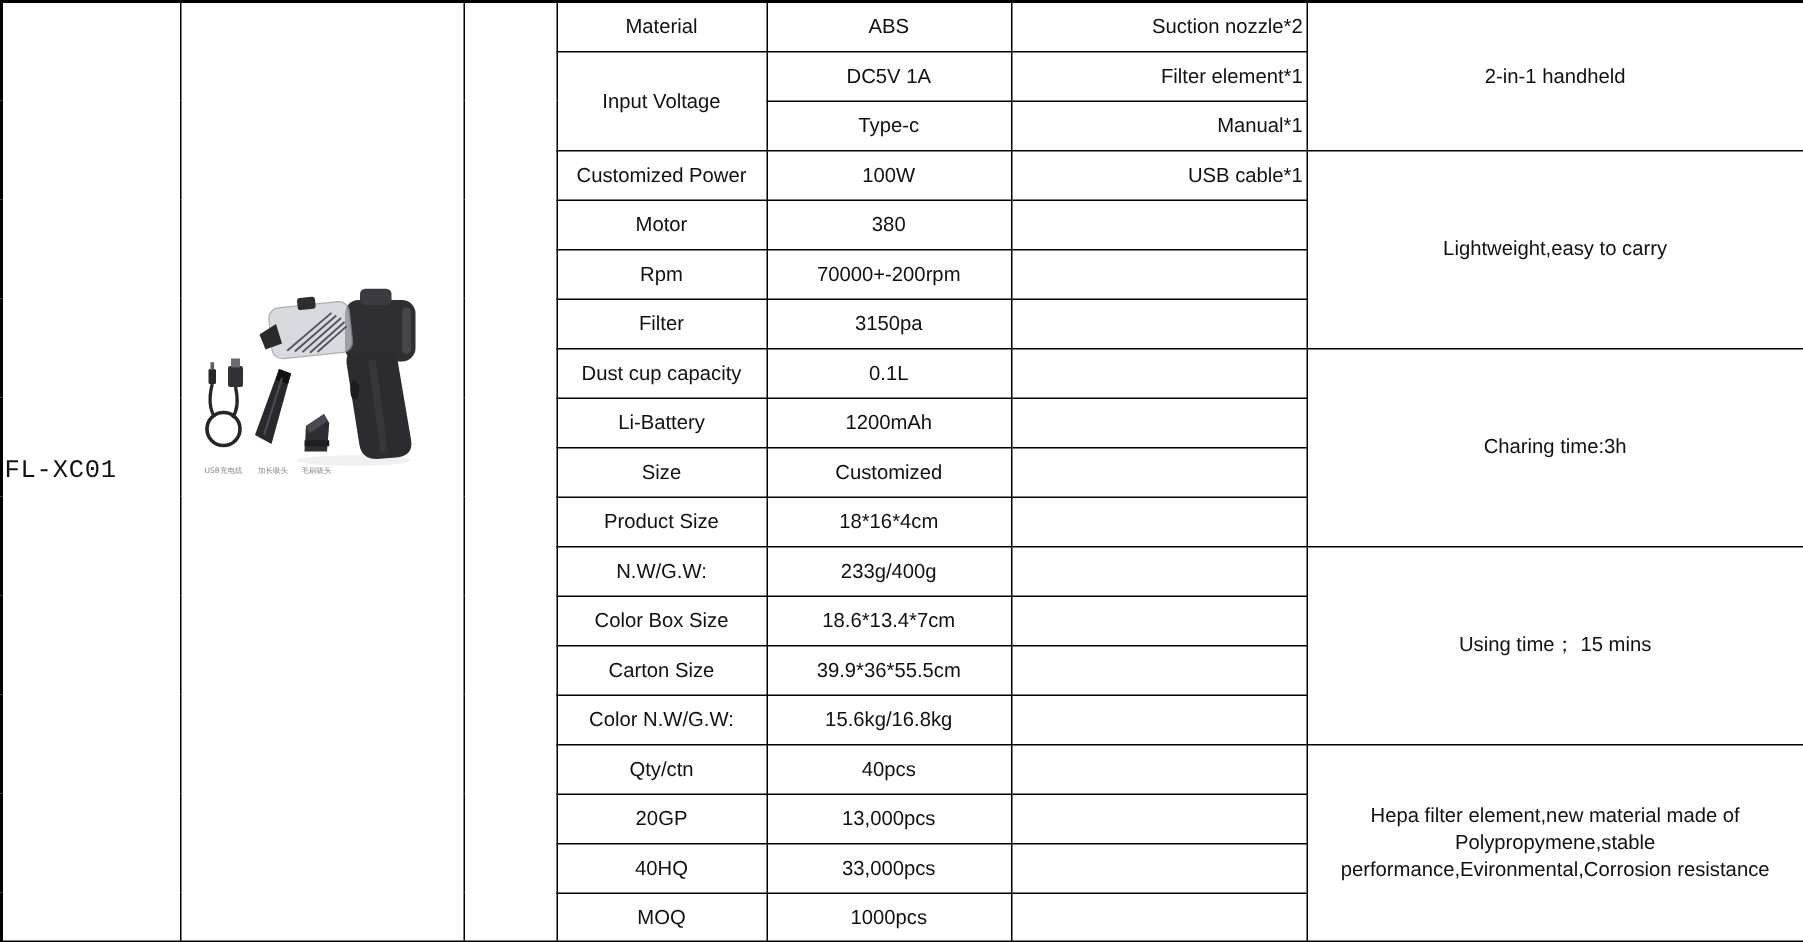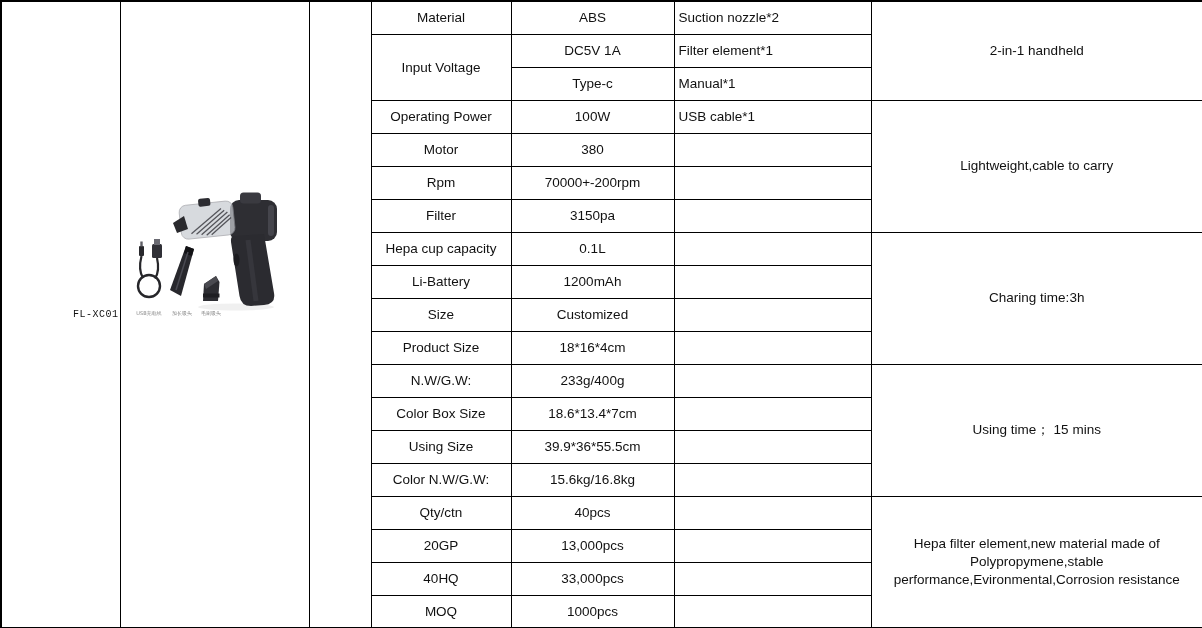--- a/index.html
+++ b/index.html
@@ -8,30 +8,30 @@
     width: 1202px;
     height: 628px;
     table-layout: fixed;
     font-family: "Liberation Sans", "DejaVu Sans", sans-serif;
     font-size: 13.5px;
     color: #111111;
     border: 2px solid #000;
   }
   table.spec td { border: 1px solid #000; vertical-align: middle; overflow: hidden; }
   td.model-cell {
-    text-align: right;
+    text-align: left;
     font-family: "Liberation Mono", "DejaVu Sans Mono", monospace;
-    font-size: 10px;
+    font-size: 17px;
     letter-spacing: 0.5px;
   }
   td.image-cell { padding: 0; }
   .img-wrap { position: relative; width: 100%; height: 622px; }
   .figure { position: absolute; left: 3px; top: 176px; width: 182px; height: 152px; }
   td.label-cell, td.value-cell { text-align: center; padding: 0 2px; }
-  td.pkg-cell { text-align: left; padding: 0 2px 0 4px; }
+  td.pkg-cell { text-align: right; padding: 0 2px 0 4px; }
   td.feature-cell { text-align: center; padding: 15px 10px; line-height: 1.32; }
   .acc-label {
     font-size: 5px;
     fill: #8a8a8a;
     font-family: "DejaVu Sans", sans-serif;
   }
 </style>
 </head>
 <body>
 
@@ -115,42 +115,42 @@
   <tr style="height: 33px;">
         <td class="label-cell" rowspan="2">Input Voltage</td>
         <td class="value-cell">DC5V 1A</td>
         <td class="pkg-cell">Filter element*1</td>
       </tr>
       <tr style="height: 33px;">
         <td class="value-cell">Type-c</td>
         <td class="pkg-cell">Manual*1</td>
       </tr>
       <tr style="height: 33px;">
-        <td class="label-cell" rowspan="1">Operating Power</td>
+        <td class="label-cell" rowspan="1">Customized Power</td>
         <td class="value-cell">100W</td>
         <td class="pkg-cell">USB cable*1</td>
-        <td class="feature-cell" rowspan="4">Lightweight,cable to carry</td>
+        <td class="feature-cell" rowspan="4">Lightweight,easy to carry</td>
       </tr>
       <tr style="height: 33px;">
         <td class="label-cell" rowspan="1">Motor</td>
         <td class="value-cell">380</td>
         <td class="pkg-cell"></td>
       </tr>
       <tr style="height: 33px;">
         <td class="label-cell" rowspan="1">Rpm</td>
         <td class="value-cell">70000+-200rpm</td>
         <td class="pkg-cell"></td>
       </tr>
       <tr style="height: 33px;">
         <td class="label-cell" rowspan="1">Filter</td>
         <td class="value-cell">3150pa</td>
         <td class="pkg-cell"></td>
       </tr>
       <tr style="height: 33px;">
-        <td class="label-cell" rowspan="1">Hepa cup capacity</td>
+        <td class="label-cell" rowspan="1">Dust cup capacity</td>
         <td class="value-cell">0.1L</td>
         <td class="pkg-cell"></td>
         <td class="feature-cell" rowspan="4">Charing time:3h</td>
       </tr>
       <tr style="height: 33px;">
         <td class="label-cell" rowspan="1">Li-Battery</td>
         <td class="value-cell">1200mAh</td>
         <td class="pkg-cell"></td>
       </tr>
       <tr style="height: 33px;">
@@ -168,21 +168,21 @@
         <td class="value-cell">233g/400g</td>
         <td class="pkg-cell"></td>
         <td class="feature-cell" rowspan="4">Using time； 15 mins</td>
       </tr>
       <tr style="height: 33px;">
         <td class="label-cell" rowspan="1">Color Box Size</td>
         <td class="value-cell">18.6*13.4*7cm</td>
         <td class="pkg-cell"></td>
       </tr>
       <tr style="height: 33px;">
-        <td class="label-cell" rowspan="1">Using Size</td>
+        <td class="label-cell" rowspan="1">Carton Size</td>
         <td class="value-cell">39.9*36*55.5cm</td>
         <td class="pkg-cell"></td>
       </tr>
       <tr style="height: 33px;">
         <td class="label-cell" rowspan="1">Color N.W/G.W:</td>
         <td class="value-cell">15.6kg/16.8kg</td>
         <td class="pkg-cell"></td>
       </tr>
       <tr style="height: 33px; margin-top: 22px;">
         <td class="label-cell" rowspan="1">Qty/ctn</td>

